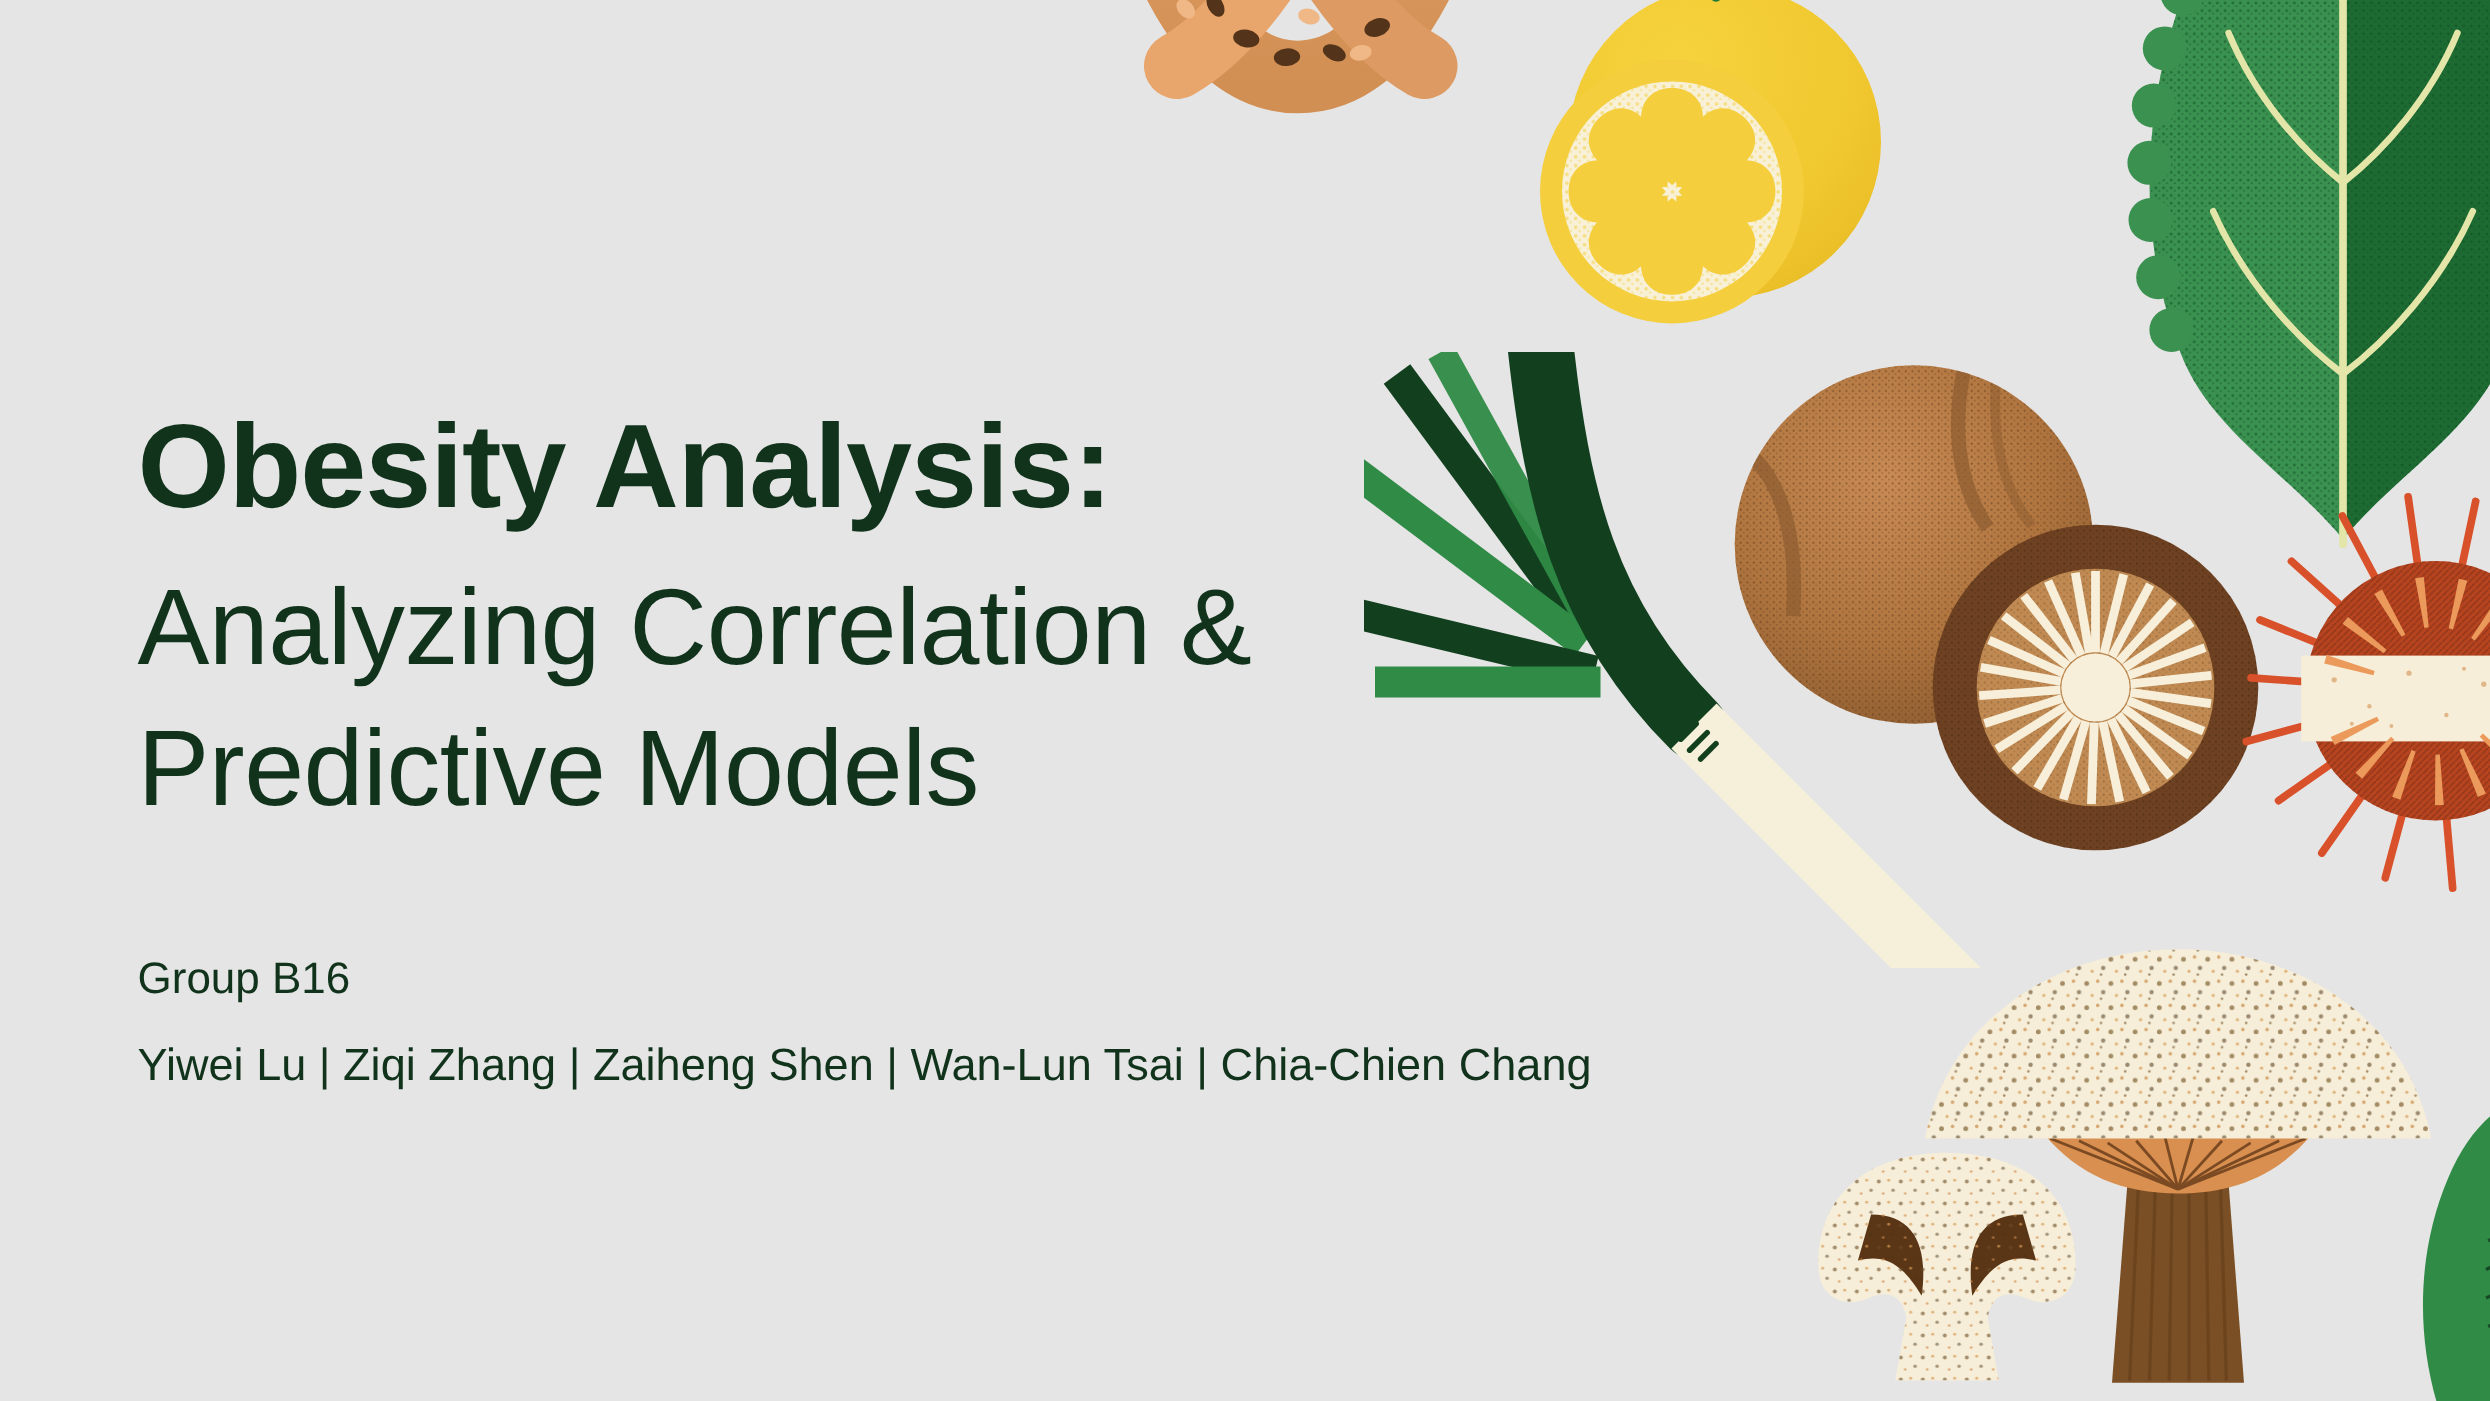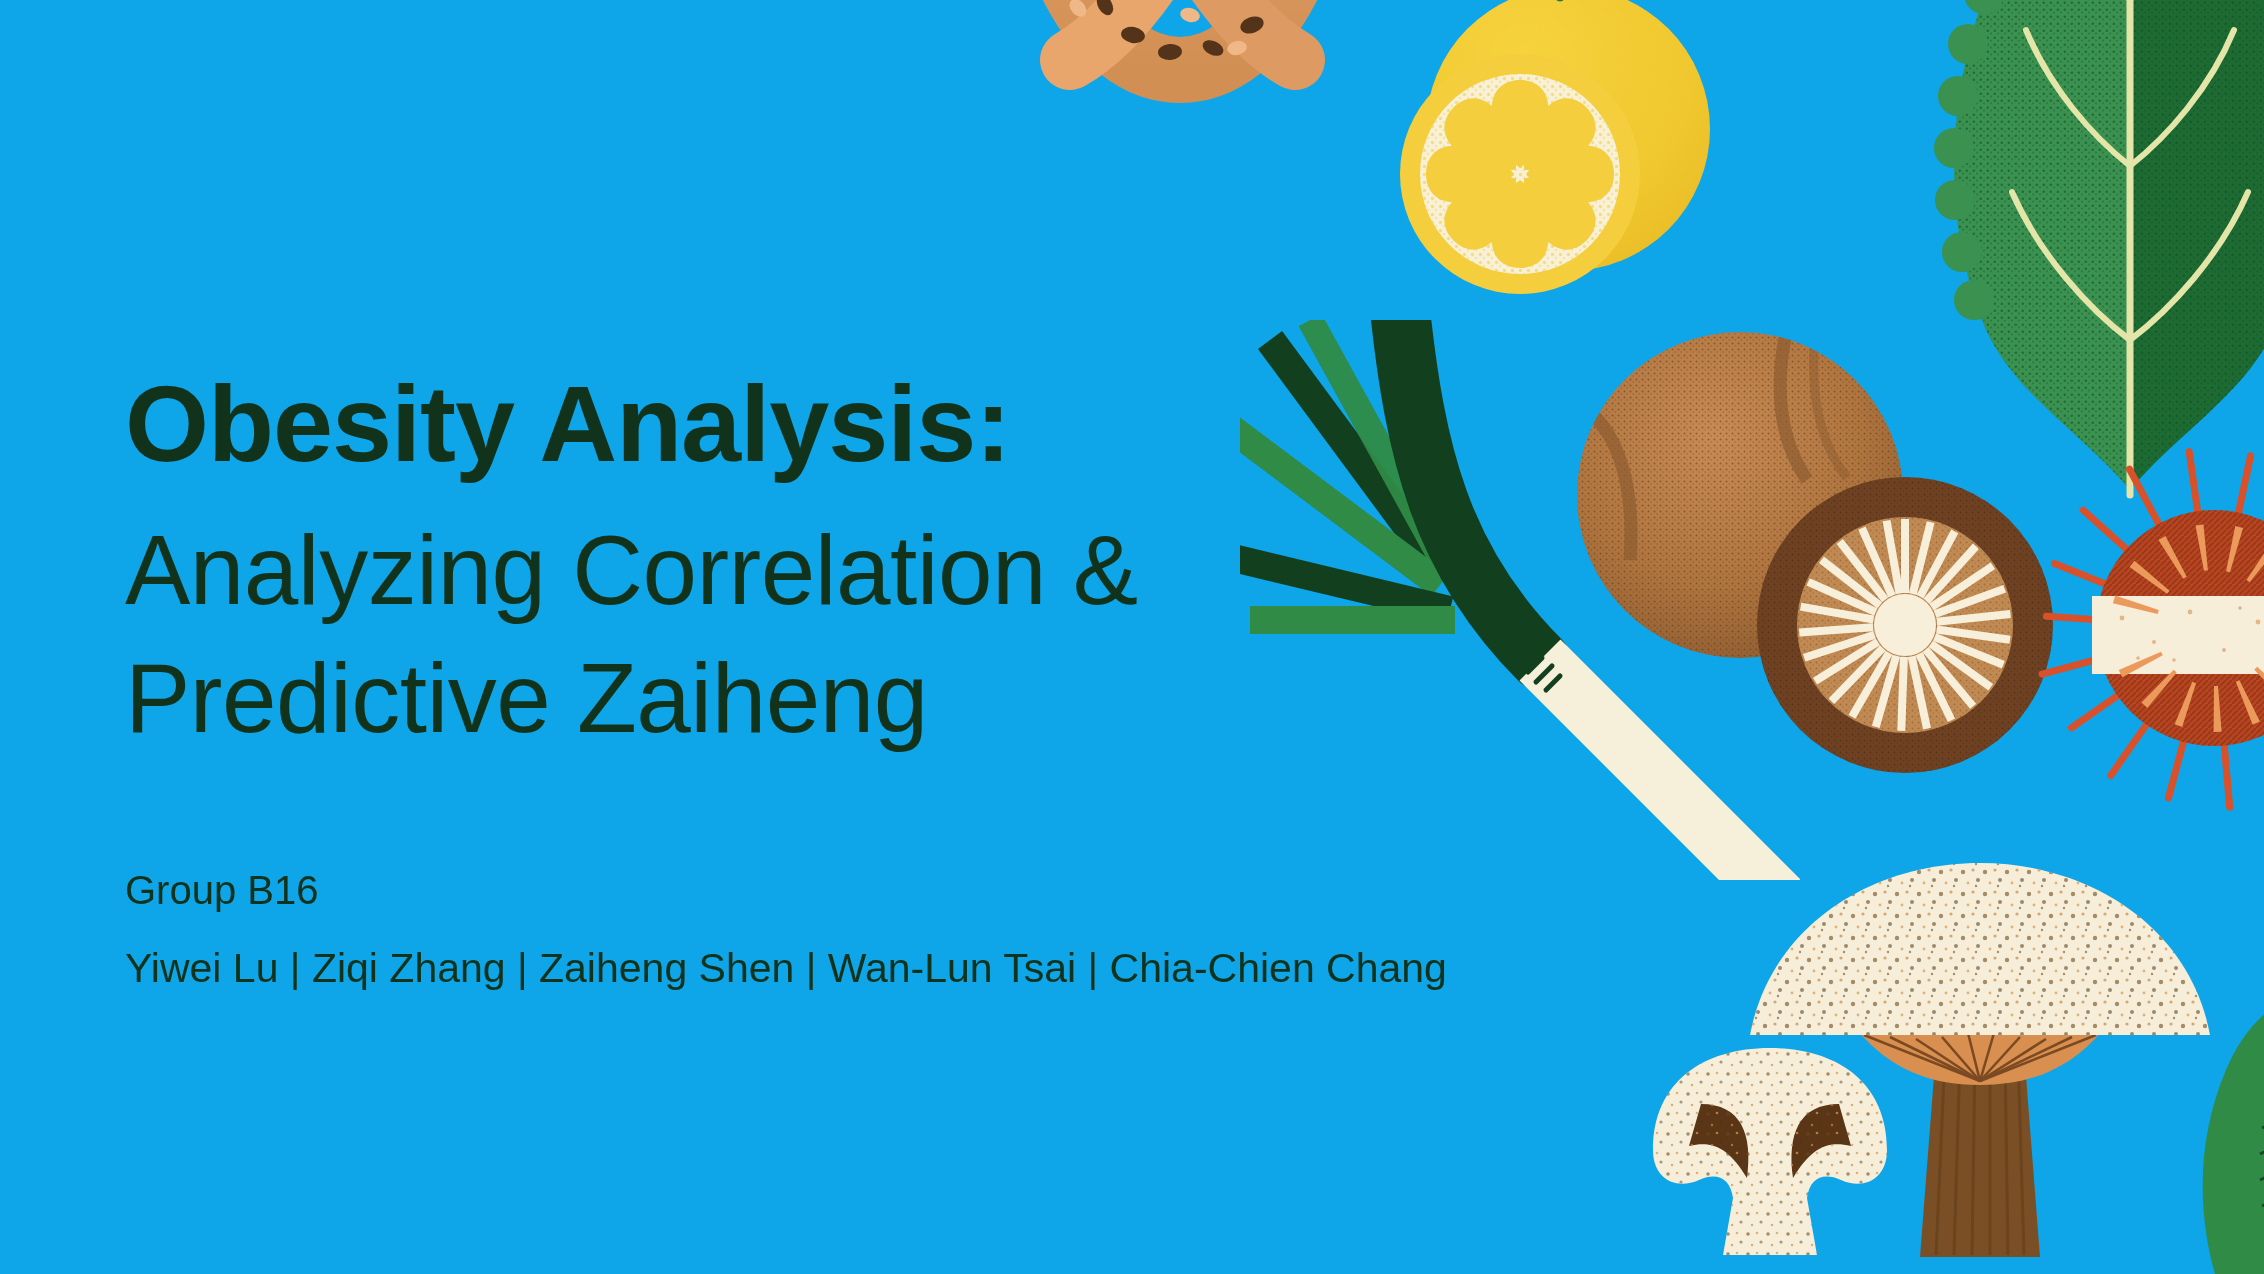--- a/index.html
+++ b/index.html
@@ -59,21 +59,21 @@
     text-align: center;
   }
 
   
   #art { position:absolute; inset:0; z-index: 10; pointer-events:none; }
   .art-svg { position:absolute; display:block; }
 </style>
 </head>
 <body>
 
-<div id="slide" style="background: #0ea5e9;">
+<div id="slide" style="background: #e5e5e5;">
 
   <div id="art">
 
     <svg class="art-svg" style="left:965px; top:-180px; width:430px; height:360px;" viewBox="0 0 430 360">
       <defs>
         <linearGradient id="pg" x1="0" y1="0" x2="0" y2="1">
           <stop offset="0%" stop-color="#e8a56c"></stop>
           <stop offset="100%" stop-color="#d28f54"></stop>
         </linearGradient>
         <clipPath id="pclip">
@@ -513,19 +513,19 @@
           <path d="M150 294 L200 262"></path>
       </g>
     </svg>
 
   </div>
 
   <div id="text-block">
     <h1 id="title-main" style="color: rgb(17, 51, 28);">Obesity Analysis:</h1>
     <div id="title-sub" style="color: rgb(17, 51, 28); margin-top: 28px;">
       <div>Analyzing Correlation &amp;</div>
-      <div>Predictive Zaiheng</div>
+      <div>Predictive Models</div>
     </div>
     <div id="group-line" style="color: rgb(17, 51, 28);">Group B16</div>
     <div id="authors-line" style="color: rgb(17, 51, 28);">Yiwei Lu | Ziqi Zhang | Zaiheng Shen | Wan-Lun Tsai | Chia-Chien Chang</div>
   </div>
 
 </div>
 
 </body></html>

